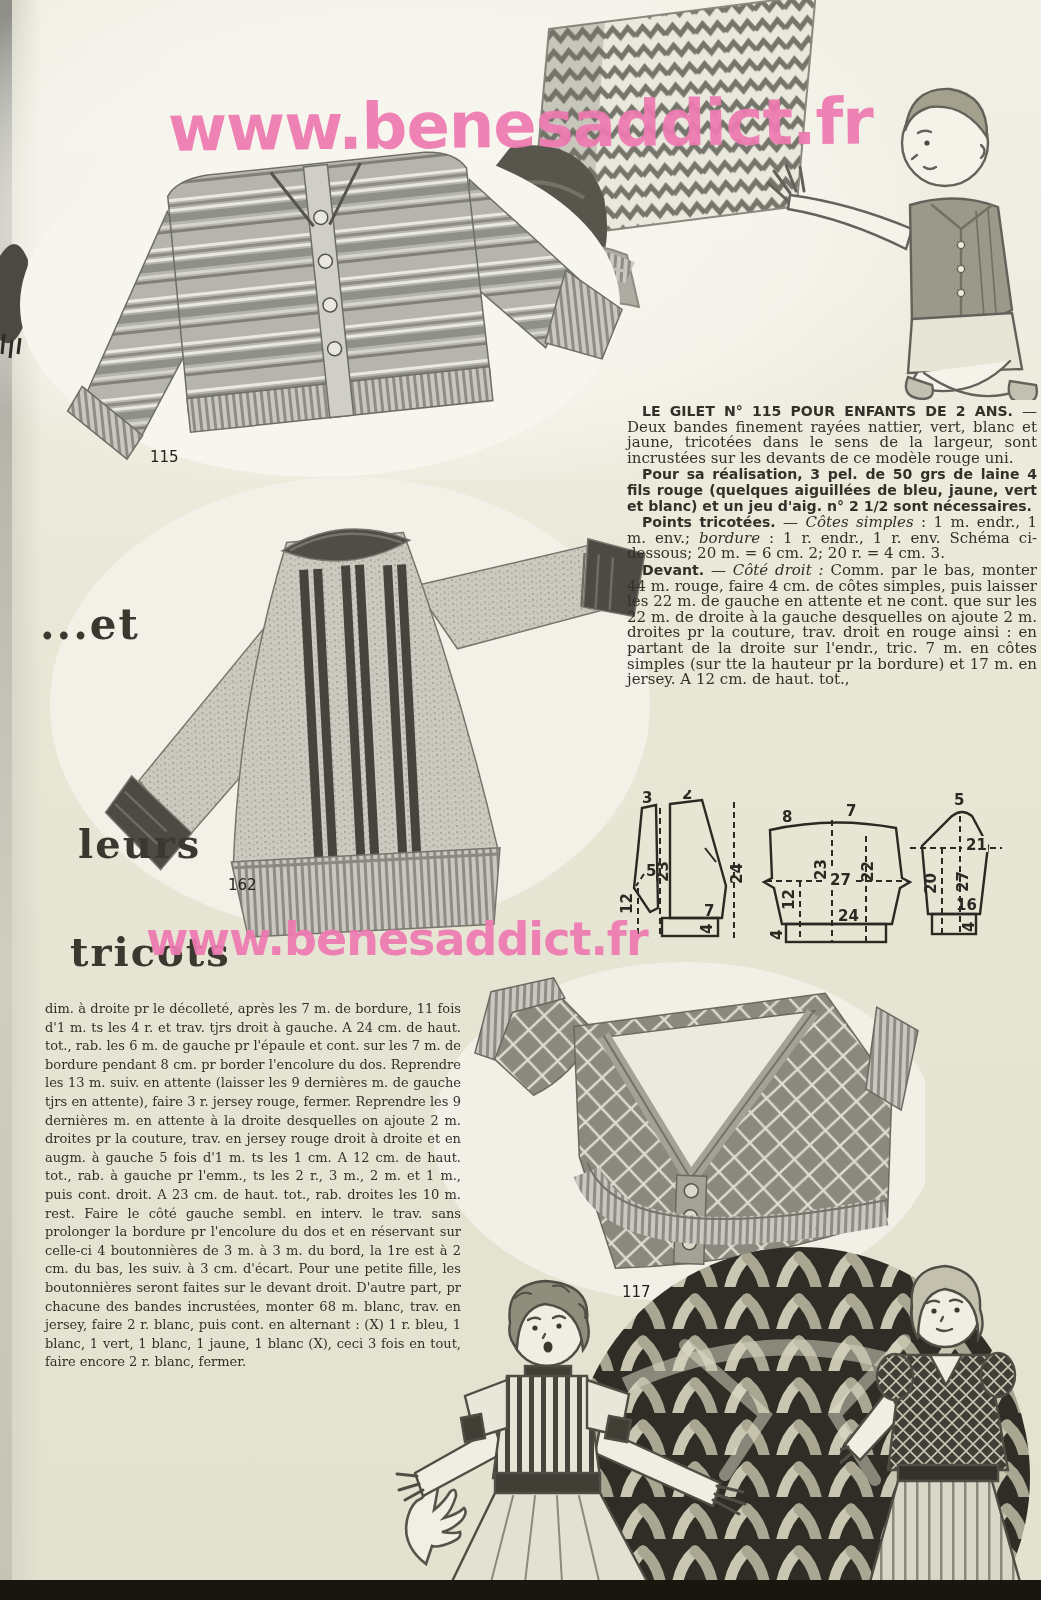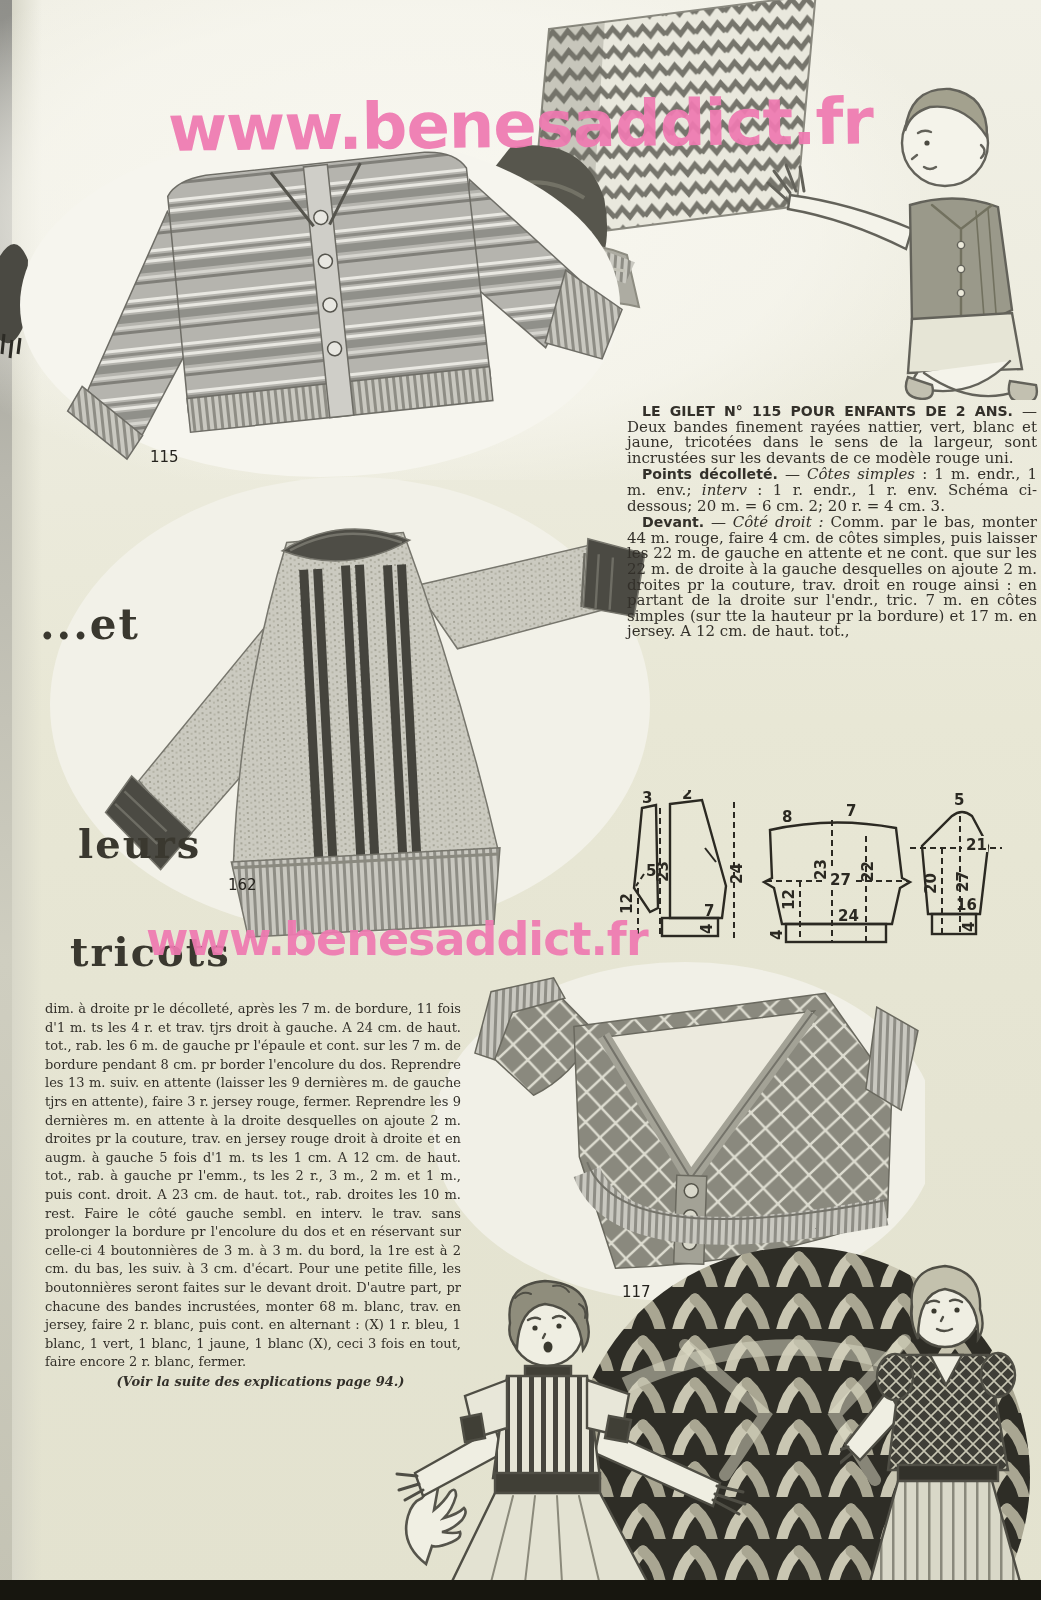--- a/index.html
+++ b/index.html
@@ -218,21 +218,22 @@
 
   <div class="abs wm wm1">www.benesaddict.fr</div>
   <div class="abs wm wm2">www.benesaddict.fr</div>
 
   <div class="abs caption cap-et">...et</div>
   <div class="abs caption cap-leurs">leurs</div>
   <div class="abs caption cap-tricots">tricots</div>
 
   <div class="abs col rightcol">
     <p><span class="run-sb">LE GILET N° 115 POUR ENFANTS DE 2 ANS.</span><span> — Deux bandes finement rayées nattier, vert, blanc et jaune, tricotées dans le sens de la largeur, sont incrustées sur les devants de ce modèle rouge uni.</span></p>
-    <p><span class="run-sb">Points décolleté.</span><span> — </span><span class="run-i">Côtes simples</span><span> : 1 m. endr., 1 m. env.; </span><span class="run-i">interv</span><span> : 1 r. endr., 1 r. env. Schéma ci-dessous; 20 m. = 6 cm. 2; 20 r. = 4 cm. 3.</span></p>
+    <p><span class="run-sb">Pour sa réalisation, 3 pel. de 50 grs de laine 4 fils rouge (quelques aiguillées de bleu, jaune, vert et blanc) et un jeu d'aig. n° 2 1/2 sont nécessaires.</span></p>
+    <p><span class="run-sb">Points tricotées.</span><span> — </span><span class="run-i">Côtes simples</span><span> : 1 m. endr., 1 m. env.; </span><span class="run-i">bordure</span><span> : 1 r. endr., 1 r. env. Schéma ci-dessous; 20 m. = 6 cm. 2; 20 r. = 4 cm. 3.</span></p>
     <p><span class="run-sb">Devant.</span><span> — </span><span class="run-i">Côté droit :</span><span> Comm. par le bas, monter 44 m. rouge, faire 4 cm. de côtes simples, puis laisser les 22 m. de gauche en attente et ne cont. que sur les 22 m. de droite à la gauche desquelles on ajoute 2 m. droites pr la couture, trav. droit en rouge ainsi : en partant de la droite sur l'endr., tric. 7 m. en côtes simples (sur tte la hauteur pr la bordure) et 17 m. en jersey. A 12 cm. de haut. tot.,</span></p>
   </div>
 
   <svg class="abs schem" style="left:610px;top:790px" width="430" height="162" viewBox="0 0 430 162">
     <g stroke="#2b2922" stroke-width="2.4" fill="none">
 
       <polygon points="32,18 46,15 48,118 40,122 24,98 28,60"></polygon>
       <polygon points="60,14 92,10 116,96 112,128 60,128"></polygon>
       <path d="M95,58 L106,72" stroke-width="2"></path>
       <rect x="52" y="128" width="56" height="18"></rect>
@@ -285,21 +286,20 @@
       <text class="m" x="356" y="60">21</text>
       <text class="m" transform="rotate(-90 326 104)" x="326" y="104">20</text>
       <text class="m" transform="rotate(-90 358 102)" x="358" y="102">27</text>
       <text class="m" x="346" y="120">16</text>
       <text class="m" transform="rotate(-90 364 142)" x="364" y="142">4</text>
     </g>
   </svg>
 
   <div class="abs col leftcol">
     <p class="noindent"><span>dim. à droite pr le décolleté, après les 7 m. de bordure, 11 fois d'1 m. ts les 4 r. et trav. tjrs droit à gauche. A 24 cm. de haut. tot., rab. les 6 m. de gauche pr l'épaule et cont. sur les 7 m. de bordure pendant 8 cm. pr border l'encolure du dos. Reprendre les 13 m. suiv. en attente (laisser les 9 dernières m. de gauche tjrs en attente), faire 3 r. jersey rouge, fermer. Reprendre les 9 dernières m. en attente à la droite desquelles on ajoute 2 m. droites pr la couture, trav. en jersey rouge droit à droite et en augm. à gauche 5 fois d'1 m. ts les 1 cm. A 12 cm. de haut. tot., rab. à gauche pr l'emm., ts les 2 r., 3 m., 2 m. et 1 m., puis cont. droit. A 23 cm. de haut. tot., rab. droites les 10 m. rest. Faire le côté gauche sembl. en interv. le trav. sans prolonger la bordure pr l'encolure du dos et en réservant sur celle-ci 4 boutonnières de 3 m. à 3 m. du bord, la 1re est à 2 cm. du bas, les suiv. à 3 cm. d'écart. Pour une petite fille, les boutonnières seront faites sur le devant droit. D'autre part, pr chacune des bandes incrustées, monter 68 m. blanc, trav. en jersey, faire 2 r. blanc, puis cont. en alternant : (X) 1 r. bleu, 1 blanc, 1 vert, 1 blanc, 1 jaune, 1 blanc (X), ceci 3 fois en tout, faire encore 2 r. blanc, fermer.</span></p>
-    <p class="footnote">(Voir la suite des explications page 94.)</p>
   </div>
 
   <svg class="abs art" style="left:392px;top:1468px" width="78" height="100">
     <g stroke="#55544b" stroke-width="2.6" fill="#f0efe3" stroke-linecap="round">
       <path d="M34,96 Q8,76 16,48 Q20,34 30,30 L40,18 Q44,14 46,20 L42,42 Q52,34 58,24 Q64,18 64,28 Q60,42 52,50 Q66,46 72,40 Q76,44 70,52 Q60,62 50,64 Q62,66 68,64 Q70,70 60,74 Q46,80 40,78 Z"></path>
     </g>
   </svg>
 
   <svg class="abs circle-wrap" style="left:565px;top:1245px" width="470" height="355">
     <circle cx="235" cy="232" r="230" fill="url(#chunky)"></circle>

